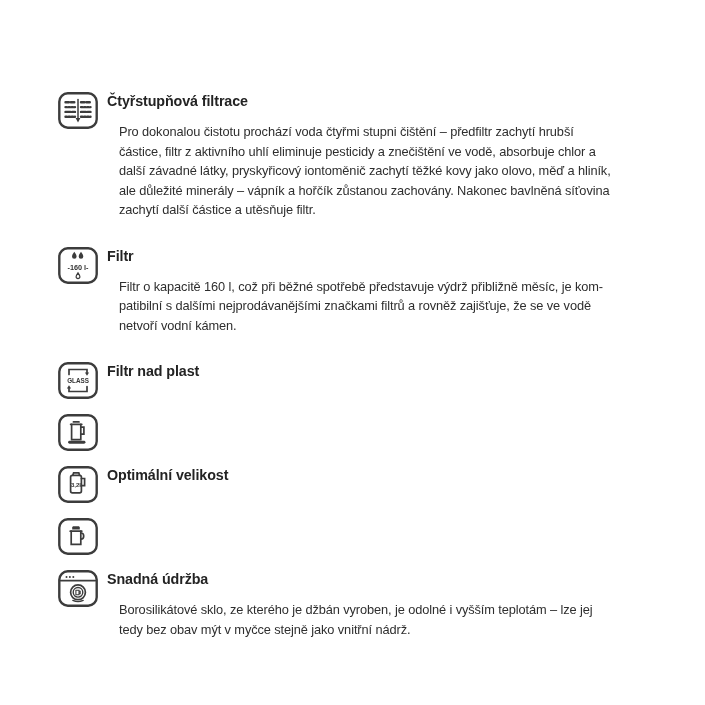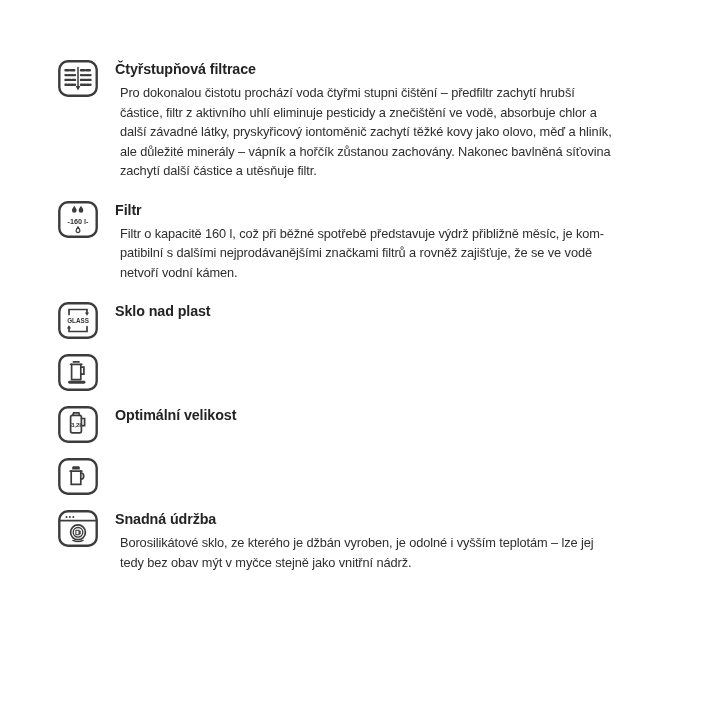--- a/index.html
+++ b/index.html
@@ -4,38 +4,38 @@
 <style>
   html, body { margin: 0; padding: 0; }
   body {
     width: 705px;
     height: 705px;
     background: #ffffff;
     font-family: "Liberation Sans", sans-serif;
     color: #2d2d2d;
     overflow: hidden;
   }
-  .container { padding: 60px 35px 0 58px; box-sizing: border-box; }
+  .container { padding: 92px 35px 0 58px; box-sizing: border-box; }
   .feature { display: flex; align-items: flex-start; margin-bottom: 15px; }
-  .icon-cell { flex: 0 0 40px; width: 40px; height: 37px; margin-right: 17px; }
+  .icon-cell { flex: 0 0 40px; width: 40px; height: 37px; margin-right: 9px; }
   .icon-cell svg { display: block; }
   .text-col { flex: 1; min-width: 0; max-width: 560px; }
   .feature-title {
     font-size: 14.3px;
     font-weight: bold;
     line-height: 18px;
     color: #232323;
     margin: 0 0 3px 0;
     letter-spacing: -0.1px;
   }
   .feature-body {
     font-size: 12.8px;
     line-height: 19.5px;
     color: #2e2e2e;
-    margin: 5px;
+    margin: 12px;
     white-space: pre-line;
     letter-spacing: -0.1px;
   }
   .ib { fill: none; stroke: #3c3c3c; stroke-width: 2.4; }
   .st { fill: none; stroke: #3c3c3c; stroke-linecap: round; }
   .fil { fill: #3c3c3c; stroke: none; }
   .itx { font-family: "Liberation Sans", sans-serif; font-weight: bold; fill: #333333; }
 </style>
 </head>
 <body>
@@ -93,21 +93,21 @@
       <svg width="40" height="37" viewBox="0 0 40 37">
         <rect class="ib" x="1.3" y="1.3" width="37.4" height="34.4" rx="8.5"></rect>
         <path class="st" stroke-width="1.7" d="M11 12.5 V7.5 H29 V10.8"></path>
         <path class="fil" d="M29 13.8 L26.9 10.6 H31.1 Z"></path>
         <path class="st" stroke-width="1.7" d="M29 24.5 V29.5 H11 V26.2"></path>
         <path class="fil" d="M11 23.2 L8.9 26.4 H13.1 Z"></path>
         <text class="itx" x="20" y="21.4" text-anchor="middle" font-size="6.3">GLASS</text>
       </svg>
     </div>
     <div class="text-col">
-      <h3 class="feature-title">Sklo nad plast</h3>
+      <h3 class="feature-title">Filtr nad plast</h3>
     </div>
   </div>
 
   <div class="feature">
     <div class="icon-cell">
       <svg width="40" height="37" viewBox="0 0 40 37">
         <rect class="ib" x="1.3" y="1.3" width="37.4" height="34.4" rx="8.5"></rect>
         <g class="st" stroke-width="1.7">
           <path d="M13.6 10.3 V25.7 M22.8 10.3 V25.7 M13.6 25.7 H22.8"></path>
           <path d="M12.6 10.3 H23.8"></path>

